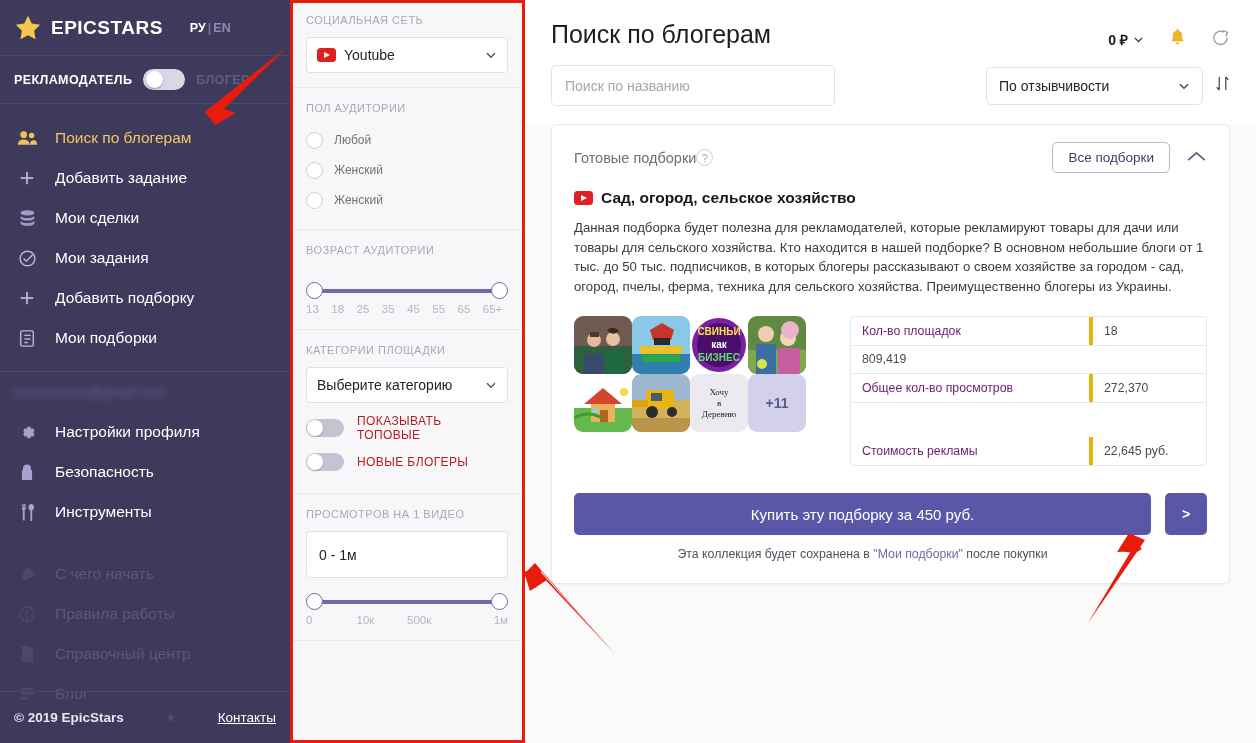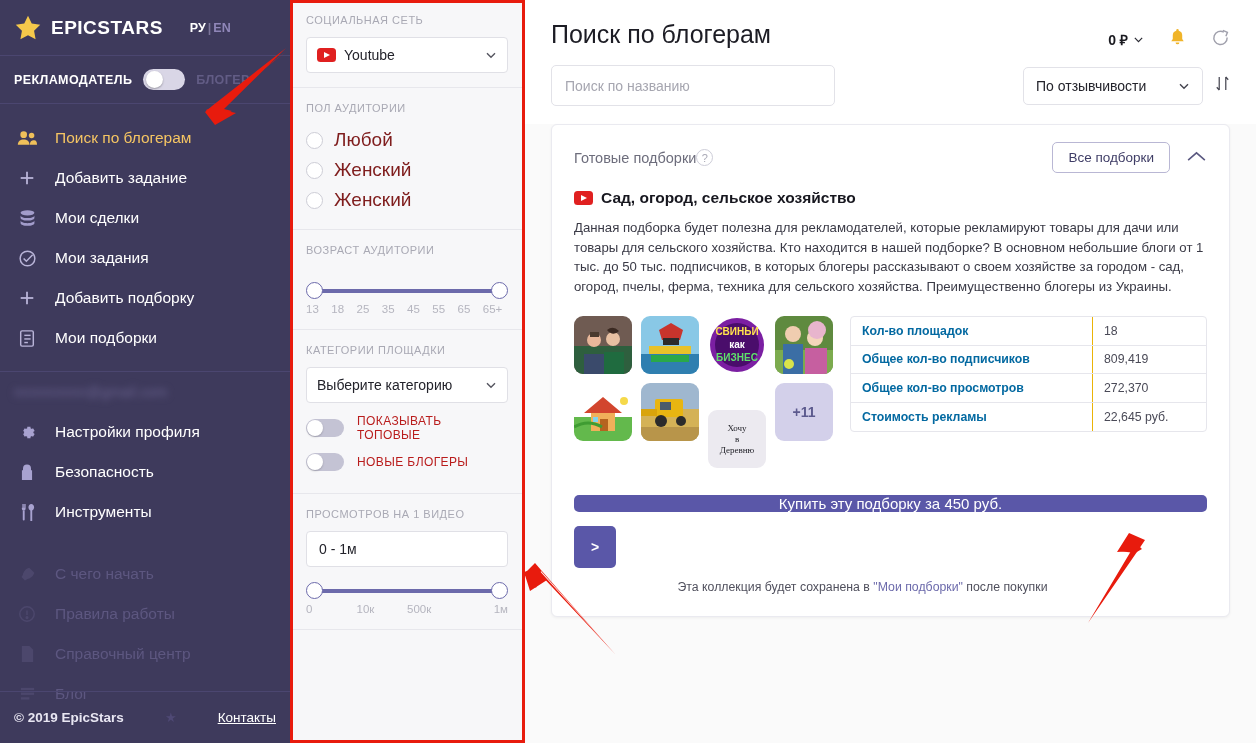--- a/index.html
+++ b/index.html
@@ -101,40 +101,40 @@
   .fselect .txt { flex: 1; }
   .chev { width: 12px; height: 12px; flex: 0 0 12px; color: #55555f; }
   .yt {
     width: 19px; height: 13.5px; background: #e02020; border-radius: 3.5px;
     display: flex; align-items: center; justify-content: center; flex: 0 0 19px;
   }
   .yt::after { content: ""; border-left: 6px solid #fff; border-top: 3.5px solid transparent; border-bottom: 3.5px solid transparent; margin-left: 1px; }
 
   .radio-row { display: flex; align-items: center; gap: 11px; height: 30px; cursor: pointer; }
   .radio { width: 17px; height: 17px; border-radius: 50%; border: 1px solid #cdcdd6; background: #fff; flex: 0 0 17px; }
-  .radio-lbl { font-size: 19px; color: #7f1d1d; }
+  .radio-lbl { font-size: 12px; color: #737373; }
 
   .slider-wrap { padding-top: 22px; }
   .track { height: 4px; background: #6c6aab; border-radius: 2px; position: relative; margin: 0 8px; }
   .handle {
     position: absolute; top: -7px; width: 17px; height: 17px; border-radius: 50%;
     background: #fff; border: 1.5px solid #6c6aab; cursor: pointer;
   }
   .handle.l { left: -8px; }
   .handle.r { right: -8px; }
   .ticks { display: flex; margin-top: 10px; font-size: 11.5px; color: #b5b5bf; }
   .ticks span { flex: 1; text-align: left; }
 
   .toggle-row { display: flex; align-items: center; gap: 13px; height: 34px; cursor: pointer; }
   .tgl { width: 38px; height: 18px; border-radius: 9px; background: #c4c3d4; position: relative; flex: 0 0 38px; }
   .tgl .k { position: absolute; top: 1px; left: 1px; width: 16px; height: 16px; border-radius: 50%; background: #fff; box-shadow: 0 1px 2px rgba(0,0,0,.2); }
   .tgl-lbl { font-size: 12px; color: #b91c1c; letter-spacing: .4px; text-transform: uppercase; }
 
   .finput {
-    height: 36px; background: #fff; border: 1px solid #e0e0e6; border-radius: 4px;
+    height: 47px; background: #fff; border: 1px solid #e0e0e6; border-radius: 4px;
     display: flex; align-items: center; padding: 0 12px;
     font-size: 14px; color: #23232b;
   }
 
   
   .main { flex: 1; height: 743px; background: #fafafa; overflow: hidden; position: relative; }
   .main-head {
     display: flex; align-items: flex-start; justify-content: space-between;
     padding: 20px 26px 0 26px; background: #fff;
   }
@@ -149,21 +149,21 @@
     padding: 14px 26px 18px 26px; background: #fff;
   }
   .search-input {
     width: 284px; height: 41px; border: 1px solid #e2e2e8; border-radius: 5px;
     background: #fff; padding: 0 13px; font-size: 14px; color: #23232b;
     font-family: "Liberation Sans", sans-serif;
   }
   .search-input::placeholder { color: #a6a6b0; }
   .sort-group { display: flex; align-items: center; gap: 12px; }
   .sort-select {
-    width: 180px; height: 38px; border: 1px solid #e2e2e8; border-radius: 5px;
+    width: 217px; height: 38px; border: 1px solid #e2e2e8; border-radius: 5px;
     background: #fff; display: flex; align-items: center; padding: 0 12px;
     font-size: 14px; color: #23232b; cursor: pointer;
   }
   .sort-select .txt { flex: 1; }
   .sort-icon { color: #4a4a55; font-size: 16px; cursor: pointer; }
 
   .card {
     margin: 0 26px; background: #fff;
     border: 1px solid #eaeaf0; border-radius: 6px;
     box-shadow: 0 1px 3px rgba(0,0,0,.05);
@@ -183,32 +183,32 @@
     background: #fff; color: #3f3d66; font-size: 13.5px; cursor: pointer;
     font-family: "Liberation Sans", sans-serif;
   }
   .collapse { color: #5a5880; cursor: pointer; }
 
   .coll-title { display: flex; align-items: center; gap: 8px; margin-bottom: 11px; }
   .coll-title .t { font-size: 15.5px; font-weight: bold; color: #17171f; }
   .coll-desc { font-size: 13.2px; line-height: 19.5px; color: #3a3a46; max-width: 660px; margin-bottom: 20px; }
 
   .mid-row { display: flex; gap: 16px; align-items: flex-start; }
-  .thumbs { display: grid; grid-template-columns: repeat(4, 58px); gap: 9px; }
+  .thumbs { display: grid; grid-template-columns: repeat(4, 58px); }
   .th { width: 58px; height: 58px; border-radius: 9px; overflow: hidden; position: relative; }
   .th.more { background: #d3d0ea; display: flex; align-items: center; justify-content: center; color: #5c5a8e; font-size: 14px; font-weight: bold; }
-  .th.txtcard { background: #eceaf0; display: flex; align-items: center; justify-content: center; text-align: center; font-size: 9px; color: #1d1d24; line-height: 11px; font-family: "Liberation Serif", serif; margin-top: 27px; }
+  .th.txtcard { background: #eceaf0; display: flex; align-items: center; justify-content: center; text-align: center; font-size: 9px; color: #1d1d24; line-height: 11px; font-family: "Liberation Serif", serif; }
 
   .stats { flex: 1; border: 1px solid #e6e6ec; border-radius: 4px; overflow: hidden; max-width: 357px; margin-left: auto; }
   .st-row { display: flex; border-bottom: 1px solid #e6e6ec; height: 28.5px; }
-  .st-row:last-child { border-bottom: none; }
-  .st-k { flex: 1; display: flex; align-items: center; padding: 0 11px; font-size: 12.3px; font-weight: bold; color: #0369a1; border-right: 1px solid #eab308; }
+  .st-row:last-child { border-bottom: none; margin-top: 34px; }
+  .st-k { flex: 1; display: flex; align-items: center; padding: 0 11px; font-size: 12.3px; font-weight: normal; color: #701a75; border-right: 4px solid #eab308; }
   .st-v { width: 113px; display: flex; align-items: center; padding: 0 11px; font-size: 12.3px; color: #4a4a57; }
 
-  .buy-row { display: flex; gap: 14px; margin-top: 27px; align-items: stretch; flex-direction: column; }
+  .buy-row { display: flex; gap: 14px; margin-top: 27px; align-items: stretch; }
   .buy-btn {
     flex: 1; height: 42px; background: #5a57a8; border: none; border-radius: 5px;
     color: #fff; font-size: 15px; cursor: pointer;
     font-family: "Liberation Sans", sans-serif;
   }
   .next-btn {
     width: 42px; height: 42px; background: #5a57a8; border: none; border-radius: 5px;
     color: #fff; font-size: 14px; cursor: pointer; font-weight: bold;
     font-family: "Liberation Sans", sans-serif;
   }
@@ -628,21 +628,20 @@
           </div>
           <div class="th more">+11</div>
         </div>
 
         <div class="stats">
           <div class="st-row">
             <div class="st-k">Кол-во площадок</div>
             <div class="st-v">18</div>
           </div>
           <div class="st-row">
-            <div class="st-k">Общее кол-во подписчиков</div>
             <div class="st-v">809,419</div>
           </div>
           <div class="st-row">
             <div class="st-k">Общее кол-во просмотров</div>
             <div class="st-v">272,370</div>
           </div>
           <div class="st-row">
             <div class="st-k">Стоимость рекламы</div>
             <div class="st-v">22,645 руб.</div>
           </div>

